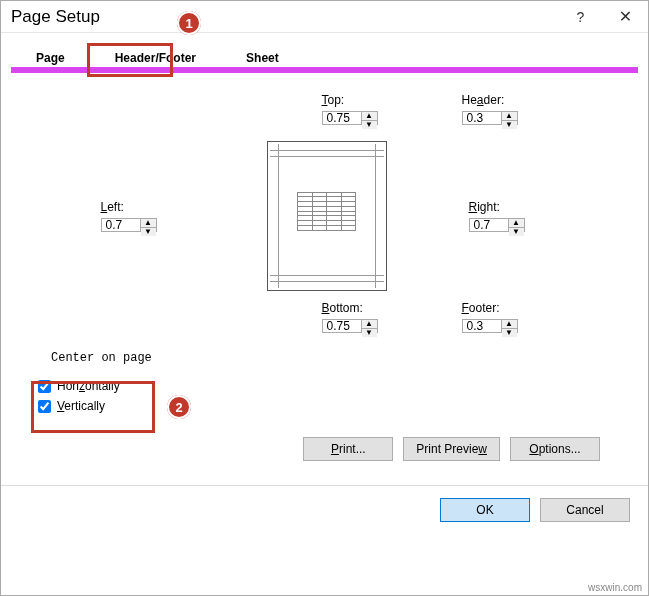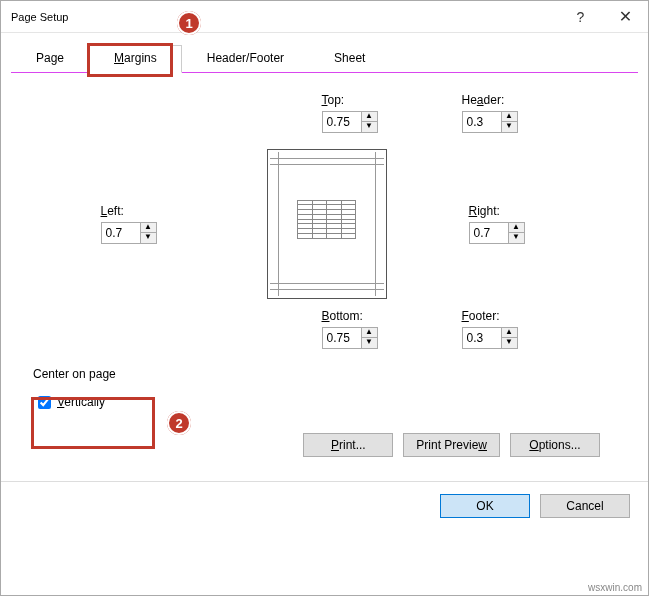--- a/index.html
+++ b/index.html
@@ -1,46 +1,46 @@
 <!DOCTYPE html>
 <html><head>
   <meta charset="utf-8">
   <style>
     * { box-sizing: border-box; margin: 0; padding: 0; font-family: "Segoe UI", Tahoma, sans-serif; font-size: 12px; }
     body { background: #fff; width: 649px; height: 596px; position: relative; overflow: hidden; }
     .window { width: 649px; height: 596px; border: 1px solid #aaa; background: #fff; position: relative; }
     .titlebar { height: 32px; display: flex; align-items: center; padding-left: 10px; padding-right: 0; border-bottom: 1px solid #e5e5e5; }
-    .title { flex: 1; font-size: 11px; }
+    .title { flex: 1; font-size: 17px; }
     .tbbtn { width: 45px; height: 30px; display: flex; align-items: center; justify-content: center; font-size: 14px; color: #333; }
     .tbbtn.close { font-size: 16px; }
     .callout { position: absolute; width: 24px; height: 24px; border-radius: 50%; background: #c0392b; color: #fff; font-weight: bold; display: flex; align-items: center; justify-content: center; font-size: 13px; z-index: 20; box-shadow: 0 0 0 2px #fff inset; }
     .redbox { position: absolute; border: 3px solid #c0392b; z-index: 15; pointer-events: none; }
-    .tabstrip { display: flex; height: 28px; margin: 12px 10px 0 10px; border-bottom: 1px solid #d946ef; position: relative; }
+    .tabstrip { display: flex; height: 28px; margin: 12px 10px 0 10px; border-bottom: 6px solid #d946ef; position: relative; font-weight: bold; }
     .tab { padding: 5px 24px; border: 1px solid transparent; border-bottom: none; background: transparent; cursor: default; position: relative; }
     .tab.active { border: 1px solid #ccc; border-bottom: 1px solid #fff; background: #fff; margin-bottom: -1px; }
     .content { padding: 20px 30px 10px 30px; position: relative; }
     .col { display: flex; flex-direction: column; align-items: flex-start; }
     .lbl { margin-bottom: 4px; }
-    .spin { display: flex; border: 1px solid #aaa; height: 22px; background: #e5e5e5; justify-content: space-between; }
+    .spin { display: flex; border: 1px solid #aaa; height: 14px; background: #e5e5e5; justify-content: space-between; }
     .spin input { width: 38px; border: none; padding: 2px 4px; font-size: 12px; outline: none; }
     .spinbtns { display: flex; flex-direction: column; width: 16px; border-left: 1px solid #aaa; }
     .spinbtn { height: 10px; line-height: 8px; text-align: center; font-size: 8px; background: #f0f0f0; border-bottom: 1px solid #aaa; }
     .spinbtn:last-child { border-bottom: none; }
     .preview { width: 120px; height: 150px; border: 1px solid #555; margin: 0 50px; background: #fff; position: relative; }
     .preview::before, .preview::after { content: ''; position: absolute; background: transparent; }
     .mguide { position: absolute; background: #999; }
     .mh { height: 1px; left: 2px; right: 2px; }
     .mv { width: 1px; top: 2px; bottom: 2px; }
     .pvgrid { position: absolute; left: 30px; right: 30px; top: 50px; bottom: 60px; display: grid; grid-template-columns: repeat(4, 1fr); grid-template-rows: repeat(8, 1fr); }
     .pvgrid div { border: 1px solid #888; margin: -0.5px; }
     .midrow { display: flex; align-items: center; justify-content: center; gap: 16px; margin: 10px 0; }
     .sidecol { width: 80px; }
     .sidecol.right { text-align: left; }
     .centergrp { display: flex; gap: 84px; justify-content: center; }
-    .section-lbl { margin: 18px 0 4px 2px; }
+    .section-lbl { margin: 18px 0 4px 20px; font-family: Liberation Mono, monospace; }
     .chkgrp { border: 1px solid transparent; padding: 6px 12px 6px 6px; width: fit-content; }
     .chk { display: flex; align-items: center; gap: 6px; padding: 3px 0; }
     .chk input { width: 13px; height: 13px; }
     .btnrow { display: flex; justify-content: flex-end; gap: 10px; padding: 14px 18px; }
     .btn { min-width: 90px; height: 24px; border: 1px solid #adadad; background: #e1e1e1; padding: 0 12px; text-align: center; line-height: 22px; cursor: default; }
     .btn.primary { background: #cce4f7; border: 1px solid #0078d7; }
     .footerbar { border-top: 1px solid #ddd; padding: 12px 18px; display: flex; justify-content: flex-end; gap: 10px; }
     u { text-decoration: underline; }
     .watermark { position: absolute; right: 6px; bottom: 2px; font-size: 10px; color: #888; z-index: 30; }
   </style>
@@ -53,21 +53,20 @@
     <span class="title">Page Setup</span>
     <div class="tbbtn">?</div>
     <div class="tbbtn close">✕</div>
   </div>
 
   <div class="callout" style="left:176px; top:10px;">1</div>
   <div class="redbox" style="left:86px; top:42px; width:86px; height:34px;"></div>
 
   <div class="tabstrip">
     <div class="tab">Page</div>
-    <div class="tab active"><u>M</u><span></span>argins</div>
     <div class="tab">Header/Footer</div>
     <div class="tab">Sheet</div>
   </div>
 
   <div class="content">
 
     <div class="centergrp" style="margin-left:190px;">
       <div class="col">
         <span class="lbl"><u>T</u>op:</span>
         <div class="spin">
@@ -179,20 +178,24 @@
         </div>
       </div>
     </div>
 
     <div style="position:relative;">
       <div class="section-lbl">Center on page</div>
       <div class="redbox" style="left:0; top:30px; width:124px; height:52px;"></div>
       <div class="chkgrp">
         <label class="chk">
           <input type="checkbox" checked="" style="">
+          <span>Hori<u>z</u>ontally</span>
+        </label>
+        <label class="chk">
+          <input type="checkbox" checked="" style="">
           <span><u>V</u>ertically</span>
         </label>
       </div>
       <div class="callout" style="left:136px; top:44px;">2</div>
     </div>
 
     <div class="btnrow">
       <div class="btn"><u>P</u>rint...</div>
       <div class="btn">Print Previe<u>w</u></div>
       <div class="btn"><u>O</u>ptions...</div>

